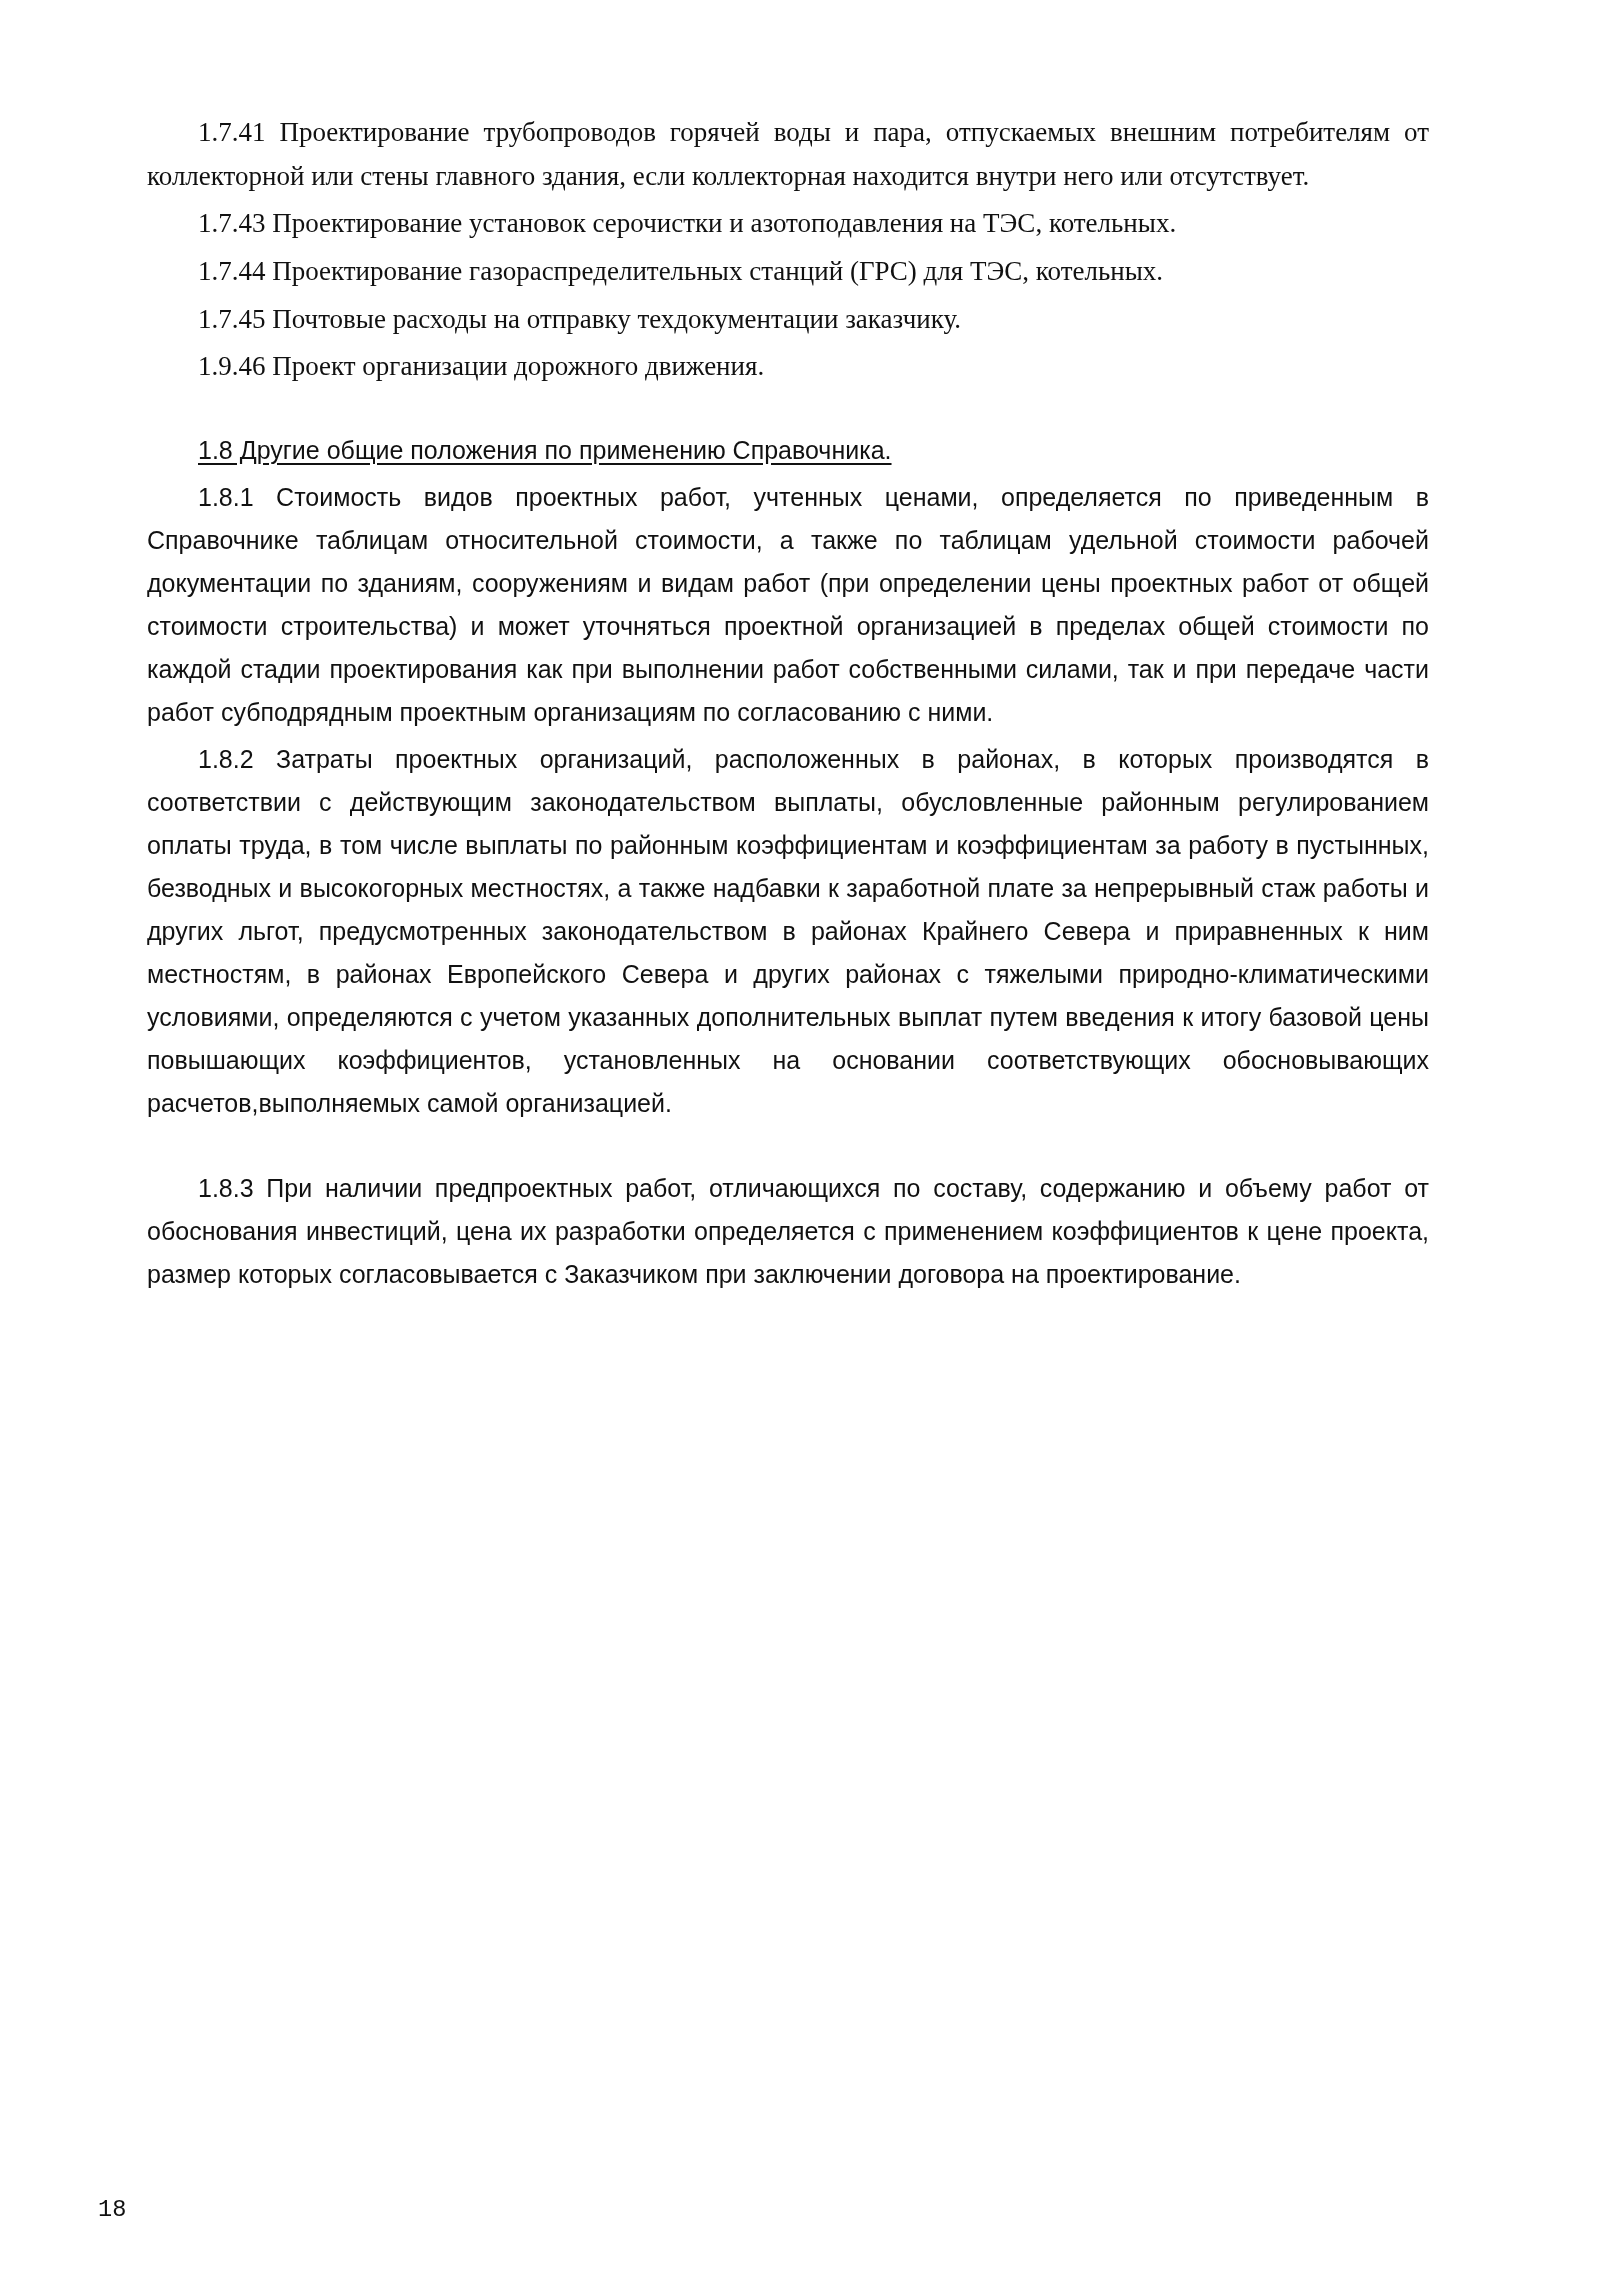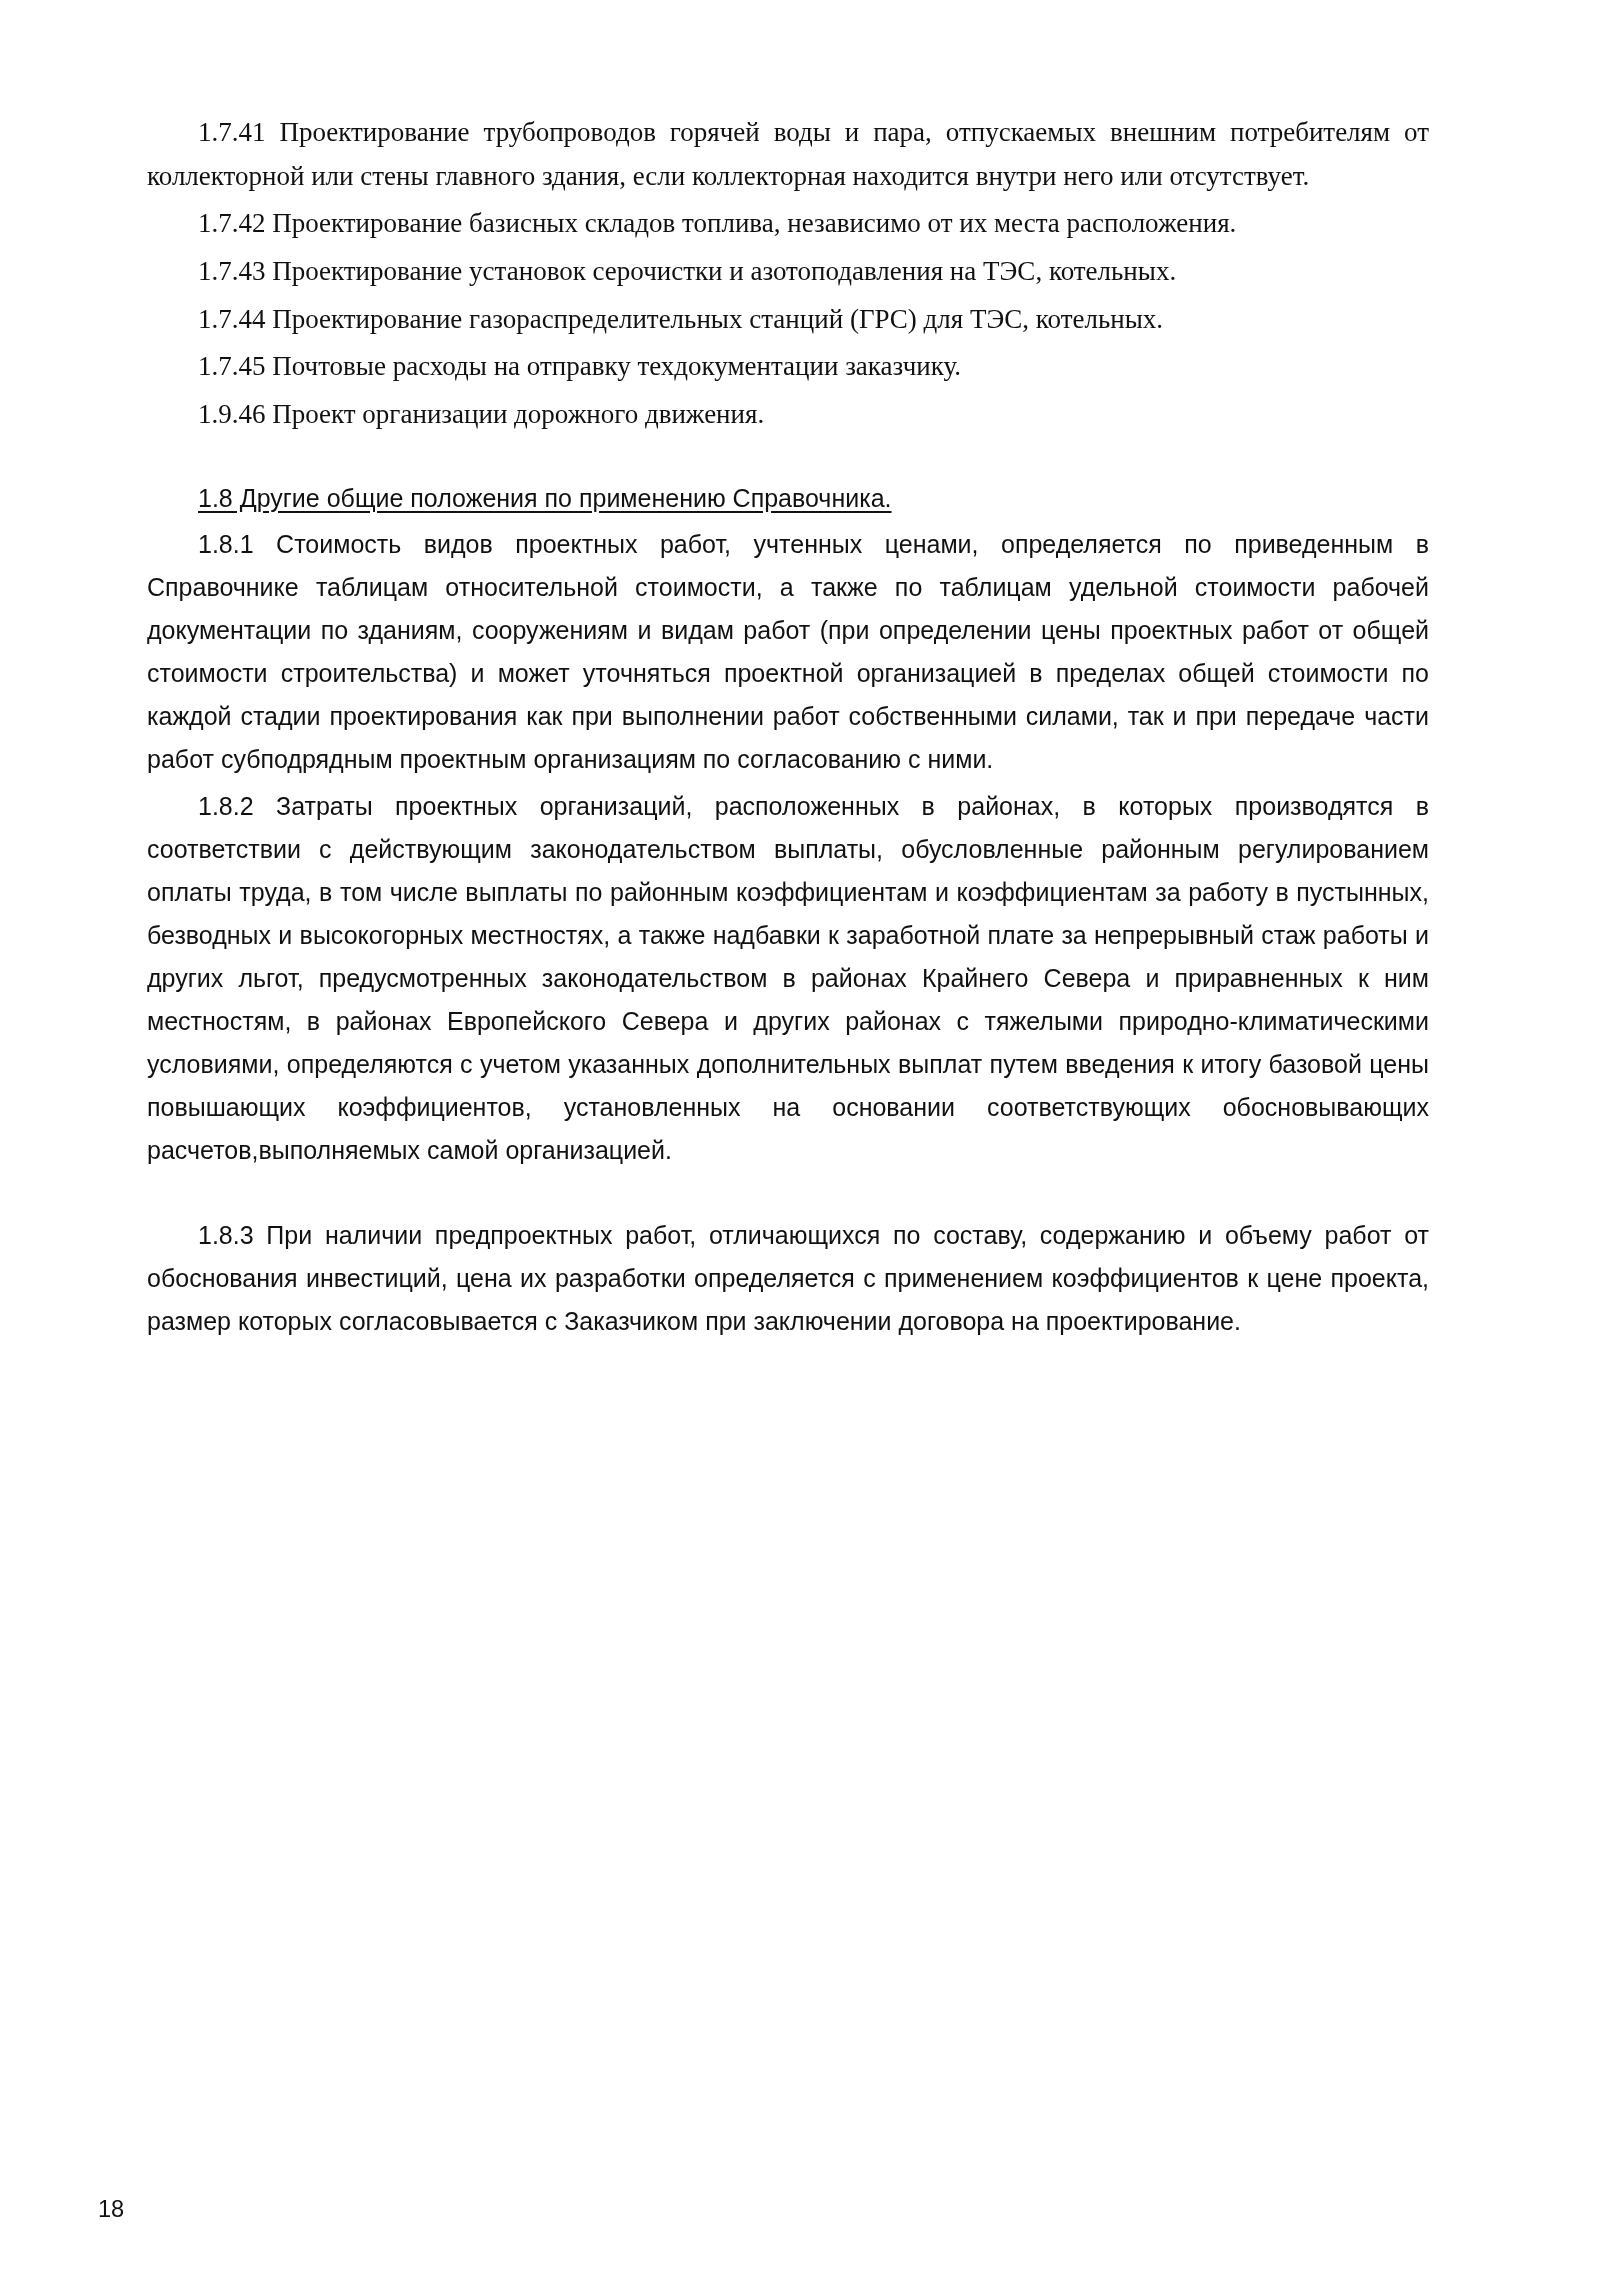--- a/index.html
+++ b/index.html
@@ -44,35 +44,34 @@
     line-height: 1.62;
     text-align: justify;
   }
   .spacer-lg {
     height: 38px;
   }
   .page-number {
     position: absolute;
     left: 98px;
     bottom: 72px;
-    font-family: Liberation Sans, sans-serif;
+    font-family: Liberation Mono, monospace;
     font-size: 23.6px;
     color: #111111;
   }
 </style>
 </head>
 <body>
 
 <div class="page">
 
   <div class="body-text">
 
     <p class="block-serif">1.7.41 Проектирование трубопроводов горячей воды и пара, отпускаемых внешним потребителям от коллекторной или стены главного здания, если коллекторная находится внутри него или отсутствует.</p>
 
-    <p class="block-serif">1.7.42  Проектирование базисных складов топлива, независимо от их места расположения.</p>
 
     <p class="block-serif">1.7.43  Проектирование установок серочистки и азотоподавления на ТЭС, котельных.</p>
 
     <p class="block-serif">1.7.44  Проектирование газораспределительных станций (ГРС) для ТЭС, котельных.</p>
 
     <p class="block-serif">1.7.45  Почтовые расходы на отправку техдокументации заказчику.</p>
 
     <p class="block-serif">1.9.46  Проект организации дорожного движения.</p>
 
 

